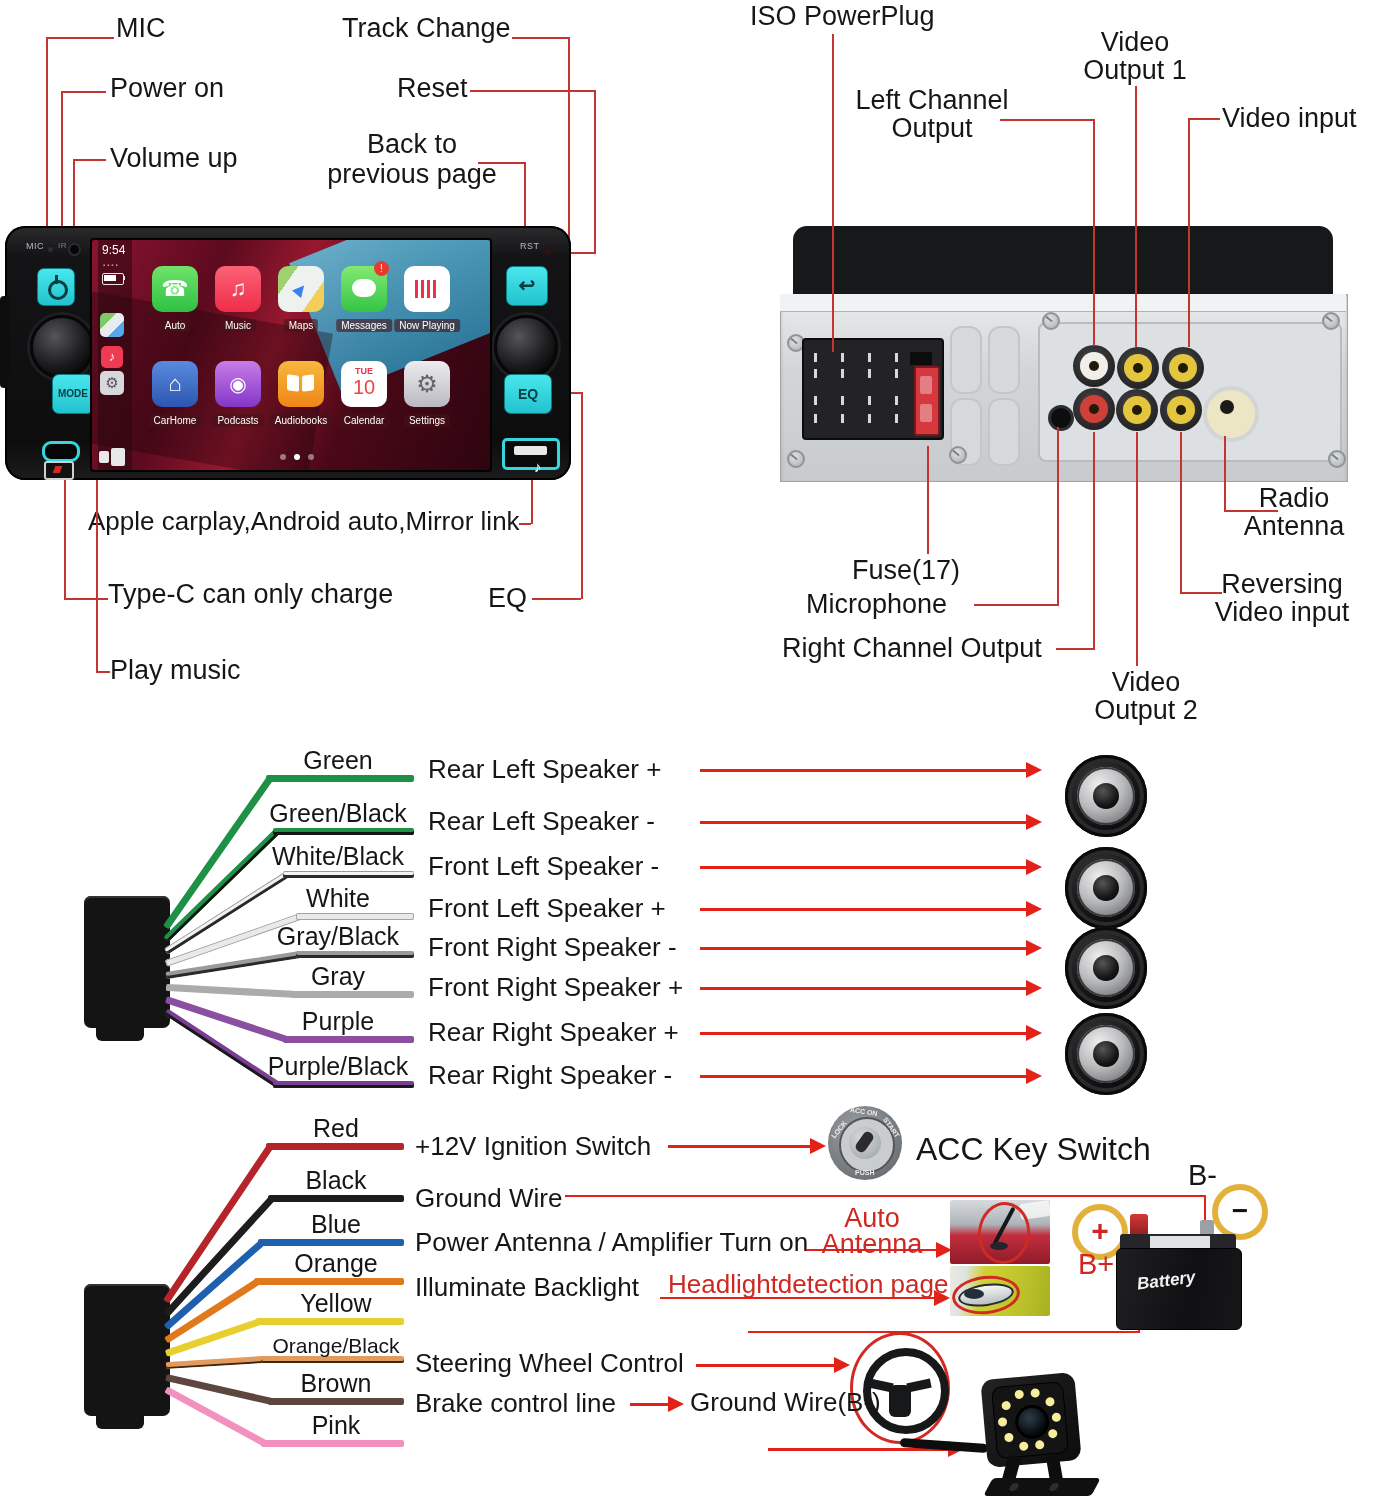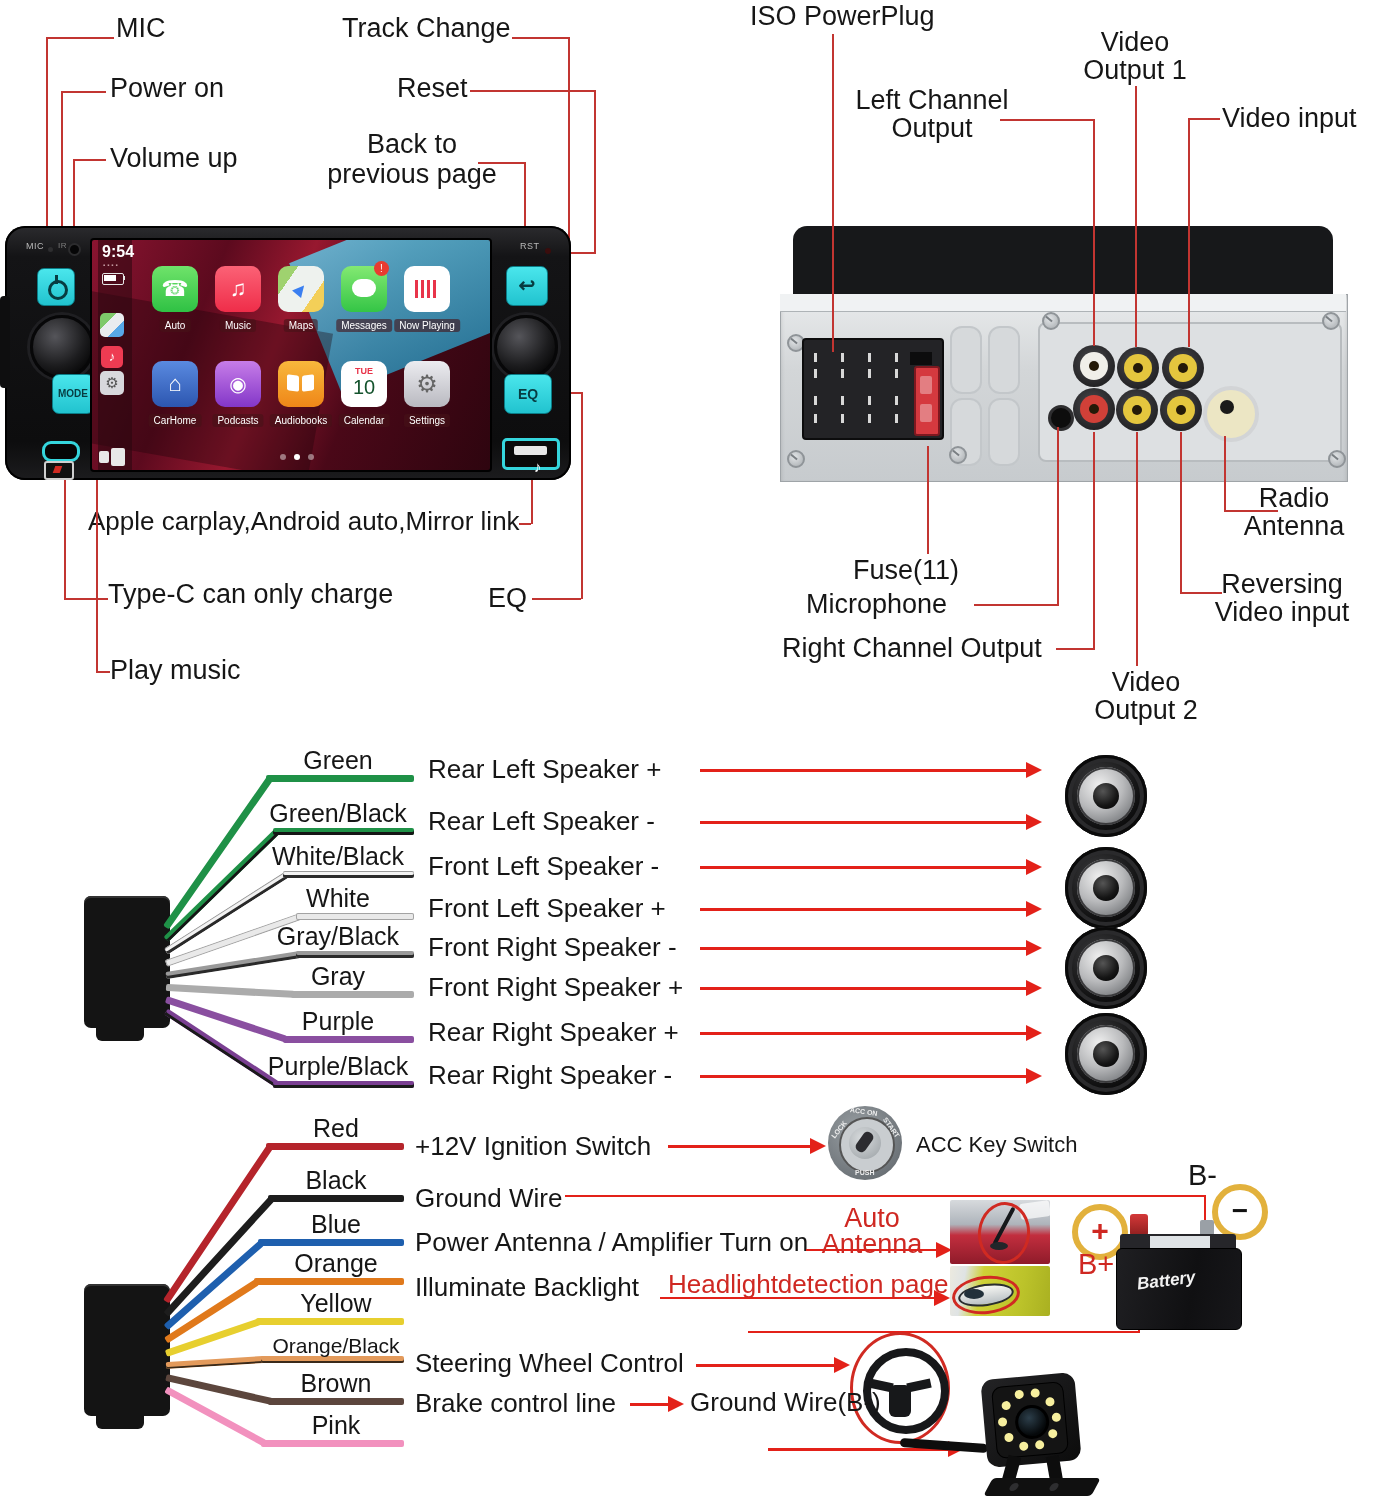--- a/index.html
+++ b/index.html
@@ -2,21 +2,21 @@
 <html><head>
 <meta charset="utf-8">
 <style>
   html,body{margin:0;padding:0;background:#fff;}
   #canvas{position:relative;width:1376px;height:1500px;background:#fff;overflow:hidden;
           font-family:"Liberation Sans",sans-serif;color:#1a1a1a;}
   .abs{position:absolute;}
   
   .callout{position:absolute;font-size:27px;color:#161616;white-space:nowrap;line-height:1.05;}
   .cc{transform:translateX(-50%);}
-  .small-callout{font-size:22px;}
+  .small-callout{font-size:32px;}
   
   .ln{position:absolute;background:#c23531;}
   .h{height:2px;} .v{width:2px;}
   .conn{position:absolute;background:#e32119;height:3px;}
   .tri{position:absolute;width:0;height:0;border-top:8px solid transparent;border-bottom:8px solid transparent;border-left:16px solid #e32119;}
   
   .wire{position:absolute;height:7px;border-radius:2px;}
   .diag{transform-origin:0 50%;}
   .wg{background:#1f9147;} .wgb{background:#1f9147;box-shadow:inset 0 -3px 0 #151515;}
   .wwb{background:#f2f2f2;box-shadow:inset 0 -3px 0 #2a2a2a, inset 0 1px 0 #999;}
@@ -136,21 +136,21 @@
   <div class="cyanbtn" style="left:504px;top:374px;width:46px;height:38px;font-size:14px;line-height:38px">EQ</div>
   <div class="abs" style="left:502px;top:438px;width:52px;height:26px;border:3px solid #35d6dd;border-radius:5px;background:#0a0a0a">
     <span class="abs" style="left:9px;top:5px;width:33px;height:9px;background:#e8e8e8;border-radius:2px"></span>
   </div>
   <div class="abs" style="left:534px;top:458px;color:#fff;font-size:15px">♪</div>
 
   <div class="screen">
     <div class="wedge"></div>
     <div class="wedge2"></div>
     <div class="sidestrip"></div>
-    <div class="abs" style="left:10px;top:3px;color:#fff;font-size:16px;font-weight:bold">9:54</div>
+    <div class="abs" style="left:10px;top:3px;color:#fff;font-size:12px;font-weight:normal">9:54</div>
     <div class="abs" style="left:11px;top:22px;color:#c9a0a6;font-size:6px;letter-spacing:2px">▪▪▪▪</div>
     <div class="abs" style="left:10px;top:33px;width:20px;height:10px;border:1px solid #e6e6e6;border-radius:2px">
       <span class="abs" style="left:1px;top:1px;width:12px;height:6px;background:#fff"></span>
       <span class="abs" style="left:20px;top:2px;width:2px;height:4px;background:#e6e6e6"></span>
     </div>
     <div class="mini" style="left:8px;top:73px;width:24px;height:24px;background:linear-gradient(135deg,#7ec96a 0 35%,#e9ecef 35% 65%,#57a8e8 65%)"></div>
     <div class="mini" style="left:9px;top:106px;width:22px;height:22px;background:#ee3b52;color:#fff;font-size:13px;text-align:center;line-height:22px">♪</div>
     <div class="mini" style="left:8px;top:131px;width:24px;height:24px;background:#d8d8dc;color:#555;font-size:15px;text-align:center;line-height:24px">⚙</div>
     <div class="abs" style="left:7px;top:208px;width:10px;height:12px;background:#e8e8e8;border-radius:2px;margin-top:3px"></div>
     <div class="abs" style="left:19px;top:208px;width:14px;height:18px;background:#e8e8e8;border-radius:2px"></div>
@@ -185,21 +185,21 @@
       <span class="gly" style="font-size:20px">◉</span>
       </div>
     <div class="chip" style="left:146px;top:174px">Podcasts</div>
     <div class="tile" style="left:186px;top:121px;background:linear-gradient(180deg,#f8b83c,#ef8618)">
       <span class="abs" style="left:9px;top:14px;width:12px;height:16px;background:#fff;border-radius:2px;transform:skewY(8deg)"></span>
       <span class="abs" style="left:24px;top:14px;width:12px;height:16px;background:#fff;border-radius:2px;transform:skewY(-8deg)"></span>
       </div>
     <div class="chip" style="left:209px;top:174px">Audiobooks</div>
     <div class="tile" style="left:249px;top:121px;background:#fff">
       <span class="abs" style="left:0;top:5px;width:100%;text-align:center;color:#e8344a;font-size:9px;font-weight:bold">TUE</span>
-      <span class="abs" style="left:0;top:15px;width:100%;text-align:center;color:#14532d;font-size:20px">10</span>
+      <span class="abs" style="left:0;top:15px;width:100%;text-align:center;color:#ef4444;font-size:20px">10</span>
       </div>
     <div class="chip" style="left:272px;top:174px">Calendar</div>
     <div class="tile" style="left:312px;top:121px;background:linear-gradient(180deg,#ececf0,#b9b9c0)">
       <span class="gly" style="color:#666;font-size:24px">⚙</span>
       </div>
     <div class="chip" style="left:335px;top:174px">Settings</div>
 
     <div class="abs" style="left:188px;top:214px;width:6px;height:6px;border-radius:50%;background:rgba(255,255,255,.45)"></div>
     <div class="abs" style="left:202px;top:214px;width:6px;height:6px;border-radius:50%;background:#fff"></div>
     <div class="abs" style="left:216px;top:214px;width:6px;height:6px;border-radius:50%;background:rgba(255,255,255,.45)"></div>
@@ -272,21 +272,21 @@
   <div class="abs" style="left:1203px;top:386px;width:48px;height:48px;border-radius:50%;background:#ece6c4;border:4px solid #d2d4d6">
     <span class="abs" style="left:13px;top:10px;width:14px;height:14px;border-radius:50%;background:#1a1a1a"></span>
   </div>
 
   <div class="callout" style="left:750px;top:2px">ISO PowerPlug</div>
   <div class="callout cc" style="left:932px;top:86px">Left Channel</div>
   <div class="callout cc" style="left:932px;top:114px">Output</div>
   <div class="callout cc" style="left:1135px;top:28px">Video</div>
   <div class="callout cc" style="left:1135px;top:56px">Output 1</div>
   <div class="callout" style="left:1222px;top:104px">Video input</div>
-  <div class="callout cc" style="left:906px;top:556px">Fuse(11)</div>
+  <div class="callout cc" style="left:906px;top:556px">Fuse(17)</div>
   <div class="callout" style="left:806px;top:590px">Microphone</div>
   <div class="callout" style="left:782px;top:634px">Right Channel Output</div>
   <div class="callout cc" style="left:1146px;top:668px">Video</div>
   <div class="callout cc" style="left:1146px;top:696px">Output 2</div>
   <div class="callout cc" style="left:1294px;top:484px">Radio</div>
   <div class="callout cc" style="left:1294px;top:512px">Antenna</div>
   <div class="callout cc" style="left:1282px;top:570px">Reversing</div>
   <div class="callout cc" style="left:1282px;top:598px">Video input</div>
 
   <div class="ln v" style="left:832px;top:34px;height:318px"></div>

